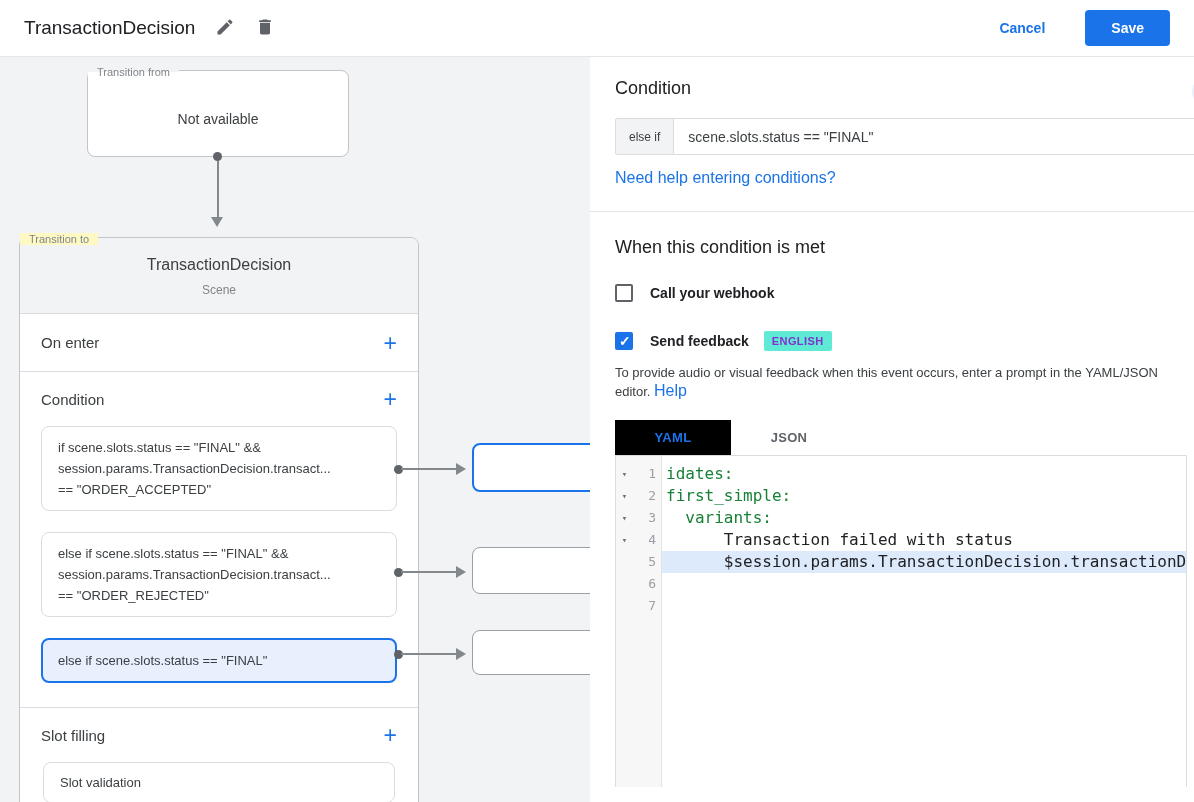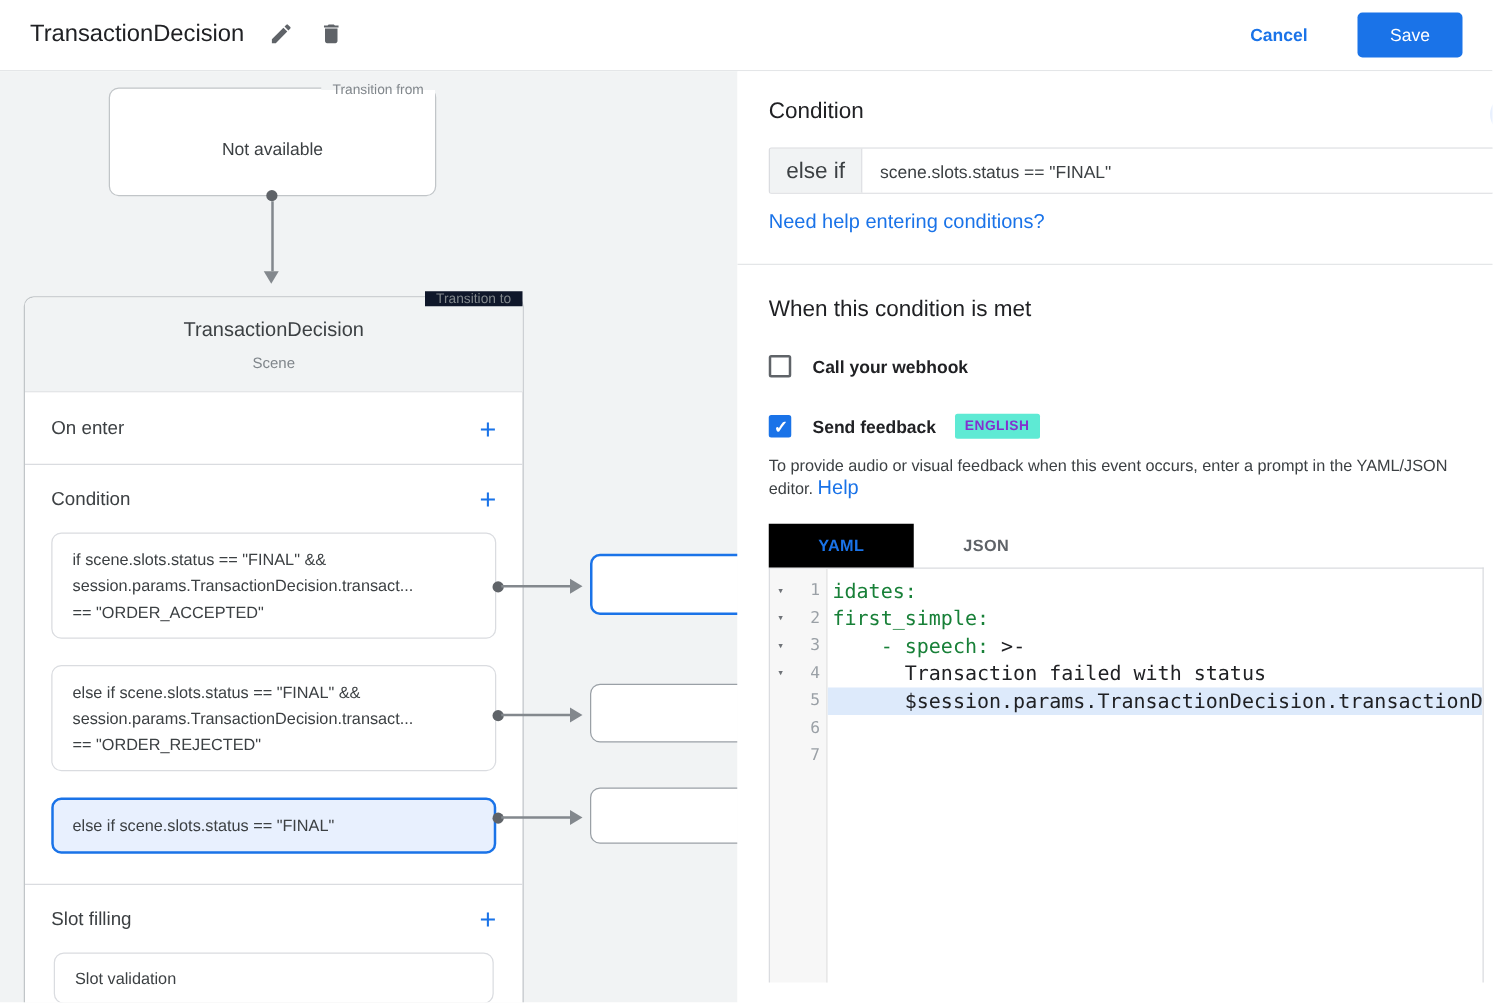--- a/index.html
+++ b/index.html
@@ -10,31 +10,31 @@
   .topbar { height:57px; display:flex; align-items:center; padding:0 24px;
     border-bottom:1px solid #e4e6e8; background:#fff; }
   .page-title { font-size:19px; color:#202124; }
   .icon-btn { background:none; border:none; cursor:pointer; margin-left:20px;
     display:flex; align-items:center; }
   .icon-btn svg { fill:#5f6368; }
   .topbar .spacer { flex:1; }
   .cancel-btn { background:none; border:none; color:#1a73e8; font-size:14px;
     font-weight:bold; font-family:inherit; margin-right:40px; cursor:pointer; }
   .save-btn { background:#1a73e8; border:none; color:#fff; font-size:14px;
-    font-weight:normal; font-family:inherit; padding:10px 26px; border-radius:4px; cursor:pointer; }
+    font-weight:bold; font-family:inherit; padding:10px 26px; border-radius:4px; cursor:pointer; }
 
   
   .main { display:flex; height:745px; }
   .diagram { width:590px; flex:none; position:relative; background:#f1f3f4; overflow:hidden; }
   .rpanel { flex:1; background:#fff; position:relative; }
 
   
   .nodecard { position:absolute; background:#fff; border:1px solid #c1c5c8; border-radius:8px; }
-  .legend { position:absolute; top:-8px; left:10px; right:0; text-align:right; line-height:15px; }
-  .legend span { font-size:11px; color:#80868b; padding:0 9px; background:#0f172a; }
+  .legend { position:absolute; top:-8px; left:0; right:0; text-align:left; line-height:15px; }
+  .legend span { font-size:11px; color:#80868b; padding:0 9px; background:#fef9c3; }
   .legend.on-white span { background:linear-gradient(#f1f3f4 50%, #ffffff 50%); }
   .tfrom { left:87px; top:13px; width:262px; height:87px; }
   .tfrom-content { text-align:center; padding-top:40px; font-size:14px; color:#3c4043; }
 
   .dot { position:absolute; width:9px; height:9px; border-radius:50%; background:#5f6368; }
   .vline { position:absolute; width:2px; background:#83888d; }
   .arrow-down { position:absolute; width:0; height:0;
     border-left:6px solid transparent; border-right:6px solid transparent;
     border-top:10px solid #83888d; }
   .hline { position:absolute; height:2px; background:#83888d; }
@@ -67,21 +67,21 @@
 
   
   .sec1 { padding:21px 16px 24px 25px; border-bottom:1px solid #e4e6e8; }
   .panel-h { font-size:18px; font-weight:normal; color:#202124; }
   .collapse-pill { position:absolute; right:0; top:19px; width:27px; height:31px;
     background:#e8f0fe; border:none; border-radius:16px 0 0 16px; cursor:pointer;
     display:flex; align-items:center; justify-content:center; padding-left:4px; }
   .cond-row { display:flex; height:37px; border:1px solid #dadce0; border-radius:2px;
     margin-top:19px; background:#fff; }
   .cond-prefix { background:#f1f3f4; border-right:1px solid #dadce0; display:flex;
-    align-items:center; padding:0 13px; font-size:18px; color:#3c4043; }
+    align-items:center; padding:0 13px; font-size:12px; color:#3c4043; }
   .cond-input { flex:1; border:none; outline:none; padding:0 14px; font-size:14px;
     color:#3c4043; font-family:inherit; background:#fff; }
   .link { color:#1a73e8; font-size:16px; text-decoration:none; cursor:pointer; }
   .help-row { margin-top:14px; }
 
   .sec2 { padding:25px 16px 0 25px; }
   .sec2 .panel-h { margin-bottom:26px; }
   .check-row { display:flex; align-items:center; margin-bottom:29px; }
   .check-row.tight { margin-bottom:13px; }
   .cb { width:18px; height:18px; border:2px solid #5f6368; border-radius:2px;
@@ -271,21 +271,21 @@
               <span class="lnum">6</span>
             </div>
           <div class="grow">
               <span class="fold"></span>
               <span class="lnum">7</span>
             </div>
         </div>
         <div class="codecol">
           <div class="cline"><span class="seg-key">idates:</span></div>
           <div class="cline"><span class="seg-key">first_simple:</span></div>
-          <div class="cline"><span class="seg-key">    - speech:</span><span class="seg-plain"> &gt;-</span></div>
+          <div class="cline"><span class="seg-key">  variants:</span></div>
           <div class="cline"><span class="seg-plain">      Transaction failed with status</span></div>
           <div class="cline hl"><span class="seg-plain">      $session.params.TransactionDecision.transactionD</span></div>
           <div class="cline"></div>
         </div>
       </div>
     </div>
   </div>
 </div>
 
 </body></html>

